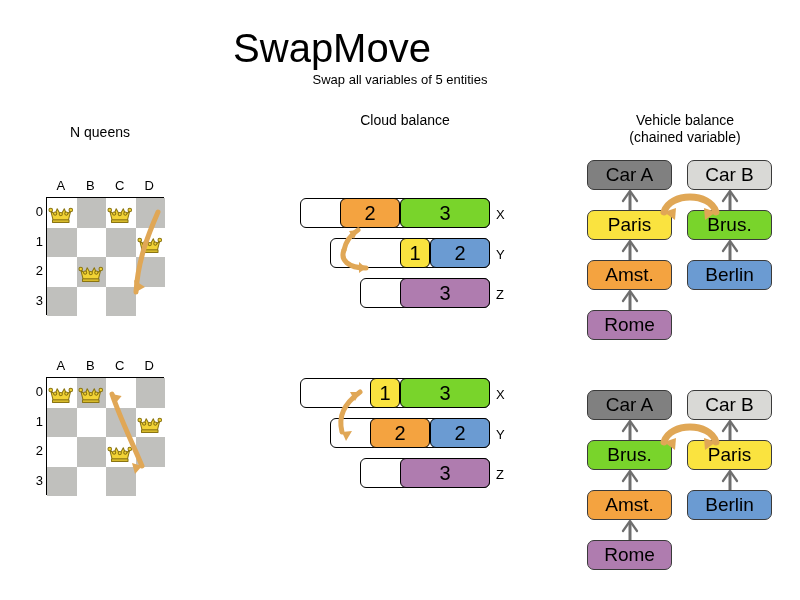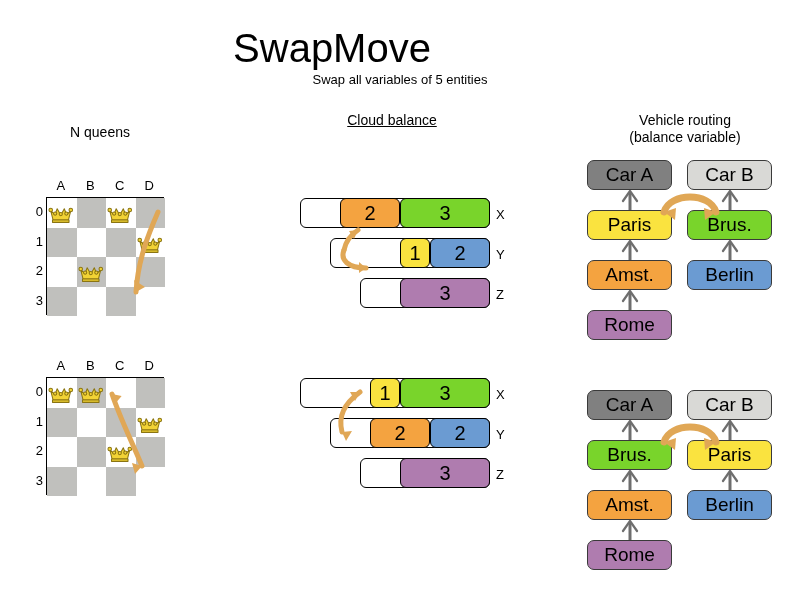--- a/index.html
+++ b/index.html
@@ -62,24 +62,24 @@
   .swaparrow{position:absolute;pointer-events:none;}
 </style>
 </head>
 <body>
 
 <div id="main-title">SwapMove</div>
 <div id="main-subtitle">Swap all variables of 5 entities</div>
 
 <div class="section-title" style="left:20px;top:112px;width:160px;margin-top:12px;">N queens</div>
 
-<div class="section-title" style="left:312px;top:112px;width:160px;text-decoration:underline;">Cloud balance</div>
-
-<div class="section-title" style="left:600px;top:112px;width:170px;">Vehicle routing</div>
-<div class="section-title" style="left:600px;top:129px;width:170px;">(balance variable)</div>
+<div class="section-title" style="left:325px;top:112px;width:160px;">Cloud balance</div>
+
+<div class="section-title" style="left:600px;top:112px;width:170px;">Vehicle balance</div>
+<div class="section-title" style="left:600px;top:129px;width:170px;">(chained variable)</div>
 
 <div class="board" id="board-before" style="left:46px;top:197px;">
     <div class="cell light" style="left: 0px; top: 0px;"></div>
     <div class="cell dark" style="left: 29.5px; top: 0px;"></div>
     <div class="cell light" style="left: 59px; top: 0px;"></div>
     <div class="cell dark" style="left: 88.5px; top: 0px;"></div>
     <div class="cell dark" style="left: 0px; top: 29.5px;"></div>
     <div class="cell light" style="left: 29.5px; top: 29.5px;"></div>
     <div class="cell dark" style="left: 59px; top: 29.5px;"></div>
     <div class="cell light" style="left: 88.5px; top: 29.5px;"></div>

